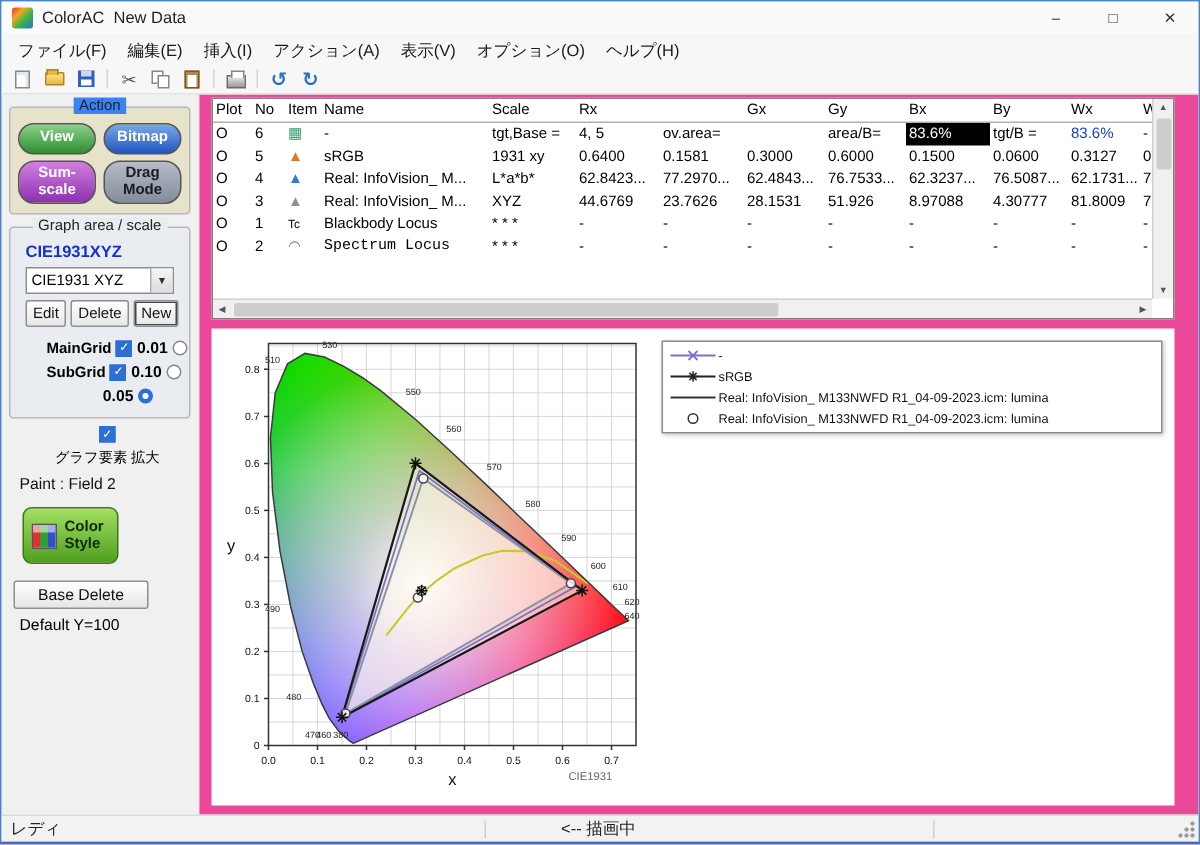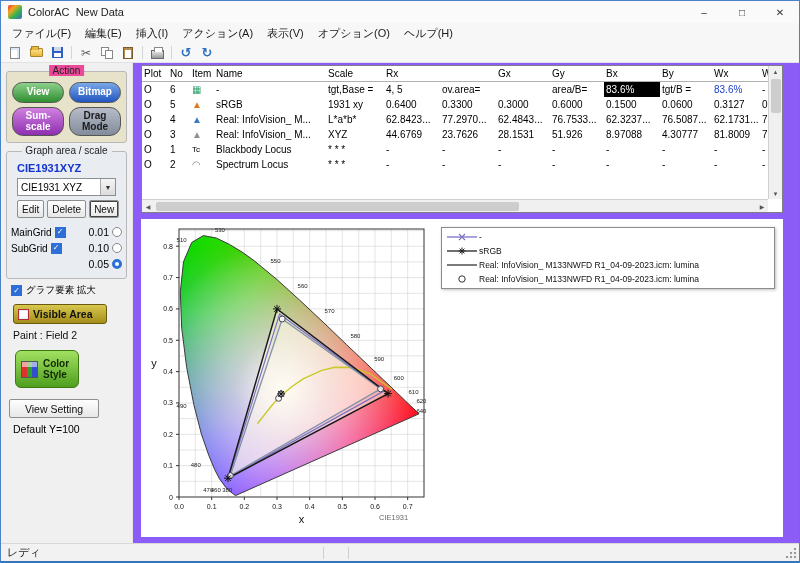--- a/index.html
+++ b/index.html
@@ -31,28 +31,28 @@
   .i-copy span{position:absolute;width:8px;height:9px;background:#fff;border:1px solid #888;}
   .i-copy span:first-child{left:0;top:0;}
   .i-copy span:last-child{left:4px;top:3px;}
   .i-paste{width:10px;height:12px;background:#b58a4a;border:1px solid #7a5a26;position:relative;}
   .i-paste::after{content:"";position:absolute;left:1px;top:2px;width:6px;height:8px;background:#fff;}
   .i-print{width:13px;height:9px;background:linear-gradient(#e8e8e8,#9a9a9a);border:1px solid #6a6a6a;position:relative;margin-top:3px;}
   .i-print::before{content:"";position:absolute;left:2px;top:-4px;width:7px;height:4px;background:#fff;border:1px solid #888;border-bottom:none;}
   
   .appbody{flex:1;display:flex;position:relative;overflow:hidden;}
   .sidebar{flex:0 0 132px;width:132px;background:#f0f0f0;font-size:10.5px;position:relative;overflow:hidden;border-right:1px solid #e4e4e4;}
-  .main{flex:1;position:relative;background:#8b5cf6;overflow:hidden;}
+  .main{flex:1;position:relative;background:#ec4899;overflow:hidden;}
   
   .groupbox{position:relative;border:1px solid #b8b8b8;border-radius:3px;margin:8px 5px 0 5px;padding:10px 4px 6px 4px;}
   .gtitle{position:absolute;top:-7px;left:50%;transform:translateX(-50%);padding:0 4px;font-size:10px;color:#222;white-space:nowrap;}
   .gb-insert{background:#f0f0f0;}
   .gb-insert .gtitle{background:#f0f0f0;}
   .gb-action{background:#e7e3cb;}
-  .gb-action .gtitle{background:#ec4899;}
+  .gb-action .gtitle{background:#3b82f6;}
   .gb-graph{background:#e9ecf1;padding-top:8px;}
   .gb-graph .gtitle{background:#e9ecf1;}
   
   .ii-grid{display:grid;grid-template-columns:58px 44px;gap:3px 6px;justify-content:center;}
   .btn{background:linear-gradient(#fefefe,#e7e7e7);border:1px solid #8e8e8e;border-radius:2px;font-size:10.5px;height:20px;color:#111;font-family:inherit;}
   .btn.rgbw{font-weight:bold;color:#1133cc;box-shadow:inset 1px 1px 0 #fff;}
   
   .act-grid{display:grid;grid-template-columns:52px 52px;gap:4px 5px;justify-content:center;}
   .pill{border-radius:11px;border:1px solid #555;color:#fff;font-weight:bold;font-size:10px;line-height:1.05;white-space:pre-line;font-family:inherit;}
   .pill.view{height:21px;background:linear-gradient(#8cd08c,#2f8f2f);}
@@ -60,31 +60,31 @@
   .pill.summary{height:29px;background:linear-gradient(#d080e0,#8f2fb0);}
   .pill.drag{height:29px;background:linear-gradient(#b6bcc8,#828c9c);color:#1a1a1a;}
   
   .cie-label{font-weight:bold;color:#1133cc;font-size:11px;margin:2px 0 4px 6px;}
   .select{display:flex;height:18px;background:#fff;border:1px solid #8e8e8e;margin:0 6px 4px 6px;align-items:center;}
   .selval{flex:1;font-size:10px;padding-left:3px;white-space:nowrap;overflow:hidden;}
   .selarrow{flex:0 0 15px;height:100%;background:linear-gradient(#f5f5f5,#dcdcdc);border-left:1px solid #aaa;font-size:7px;display:flex;align-items:center;justify-content:center;color:#333;}
   .gbtnrow{display:flex;gap:3px;margin:0 6px 6px 6px;}
   .btn.sm{height:18px;font-size:10px;padding:0 4px;flex:1;}
   .btn.focus{box-shadow:inset 0 0 0 1px #444;}
-  .chkrow{display:flex;align-items:center;height:16px;margin:0 0;gap:3px;}
+  .chkrow{display:flex;align-items:center;height:16px;margin:0 20px;gap:3px;font-weight:bold;}
   .chkrow.end{justify-content:flex-end;}
   .chklbl{font-size:10px;}
   .chkval{font-size:10.5px;margin-left:auto;}
   .chkrow.end .chkval{margin-left:0;}
   .cb{width:11px;height:11px;border:1px solid #888;background:#fff;display:inline-flex;align-items:center;justify-content:center;flex:0 0 11px;}
   .cb.on{background:#2d6fd6;border-color:#2d6fd6;}
   .cb.on::after{content:"✓";color:#fff;font-size:8px;line-height:1;}
   .rad{width:10px;height:10px;border:1px solid #888;border-radius:50%;background:#fff;flex:0 0 10px;}
   .rad.on{border:3px solid #2d6fd6;}
-  .zoomrow{display:flex;align-items:center;gap:4px;margin:5px 0 0 10px;font-size:9.5px;}
+  .zoomrow{display:flex;align-items:center;gap:4px;margin:5px 0 0 10px;font-size:9.5px;flex-direction:column;}
   .va-btn{display:flex;align-items:center;gap:4px;margin:7px 0 0 12px;width:94px;height:20px;border:1px solid #6a5a10;border-radius:3px;background:linear-gradient(#d8c84e,#a58e1a);font-weight:bold;font-size:10.5px;color:#111;font-family:inherit;padding:0 4px;}
   .va-icon{width:11px;height:11px;background:#fff;border:1px solid #b03030;box-shadow:inset 0 0 0 1px #e8e8ff;}
   .paint{font-size:10.5px;margin:5px 0 0 12px;color:#111;}
   .cs-btn{display:flex;align-items:center;gap:5px;margin:9px 0 0 14px;width:64px;height:38px;border:1px solid #3a7a10;border-radius:6px;background:linear-gradient(#a2e062,#4f9f1f);font-family:inherit;padding:0 5px;}
   .cs-icon{width:17px;height:17px;border:1px solid #555;background:
     linear-gradient(90deg,#e03030 33%,#30a030 33% 66%,#3050d0 66%),#fff;box-shadow:inset 0 5px 0 rgba(255,255,255,.55);}
   .cs-txt{font-weight:bold;font-size:10px;line-height:1.1;white-space:pre-line;color:#102a00;text-align:left;}
   .btn.base{width:90px;margin:11px 0 0 8px;height:19px;}
   .defy{font-size:10.5px;margin:5px 0 0 12px;}
   
@@ -235,34 +235,30 @@
           <span class="chkval">0.05</span>
           <span class="rad on"></span>
         </div>
       </div>
 
       <div class="zoomrow">
         <span class="cb on"></span>
         <span>グラフ要素 拡大</span>
       </div>
 
-      <button class="va-btn">
-        <span class="va-icon"></span>
-        <span>Visible Area</span>
-      </button>
 
       <div class="paint">Paint : Field 2</div>
 
       <button class="cs-btn">
         <span class="cs-icon"></span>
         <span class="cs-txt">Color
 Style</span>
       </button>
 
-      <button class="btn base">View Setting</button>
+      <button class="btn base">Base Delete</button>
 
       <div class="defy">Default Y=100</div>
     </div>
 
     <div class="main">
 
       <div class="tablewrap">
         <div class="grid" id="grid">
             <div class="trow thead">
               <div class="tcell" style="width: 26px;">Plot</div>
@@ -294,21 +290,21 @@
               <div class="tcell blue" style="width: 48px;">83.6%</div>
               <div class="tcell" style="width: 30px;">-</div>
             </div>
             <div class="trow">
               <div class="tcell" style="width: 26px;">O</div>
               <div class="tcell" style="width: 22px;">5</div>
               <div class="tcell" style="width: 24px; color: rgb(224, 120, 32);">▲</div>
               <div class="tcell" style="width: 112px;">sRGB</div>
               <div class="tcell" style="width: 58px;">1931 xy</div>
               <div class="tcell" style="width: 56px;">0.6400</div>
-              <div class="tcell" style="width: 56px;">0.3300</div>
+              <div class="tcell" style="width: 56px;">0.1581</div>
               <div class="tcell" style="width: 54px;">0.3000</div>
               <div class="tcell" style="width: 54px;">0.6000</div>
               <div class="tcell" style="width: 56px;">0.1500</div>
               <div class="tcell" style="width: 52px;">0.0600</div>
               <div class="tcell" style="width: 48px;">0.3127</div>
               <div class="tcell" style="width: 30px;">0...</div>
             </div>
             <div class="trow">
               <div class="tcell" style="width: 26px;">O</div>
               <div class="tcell" style="width: 22px;">4</div>
@@ -351,21 +347,21 @@
               <div class="tcell" style="width: 54px;">-</div>
               <div class="tcell" style="width: 56px;">-</div>
               <div class="tcell" style="width: 52px;">-</div>
               <div class="tcell" style="width: 48px;">-</div>
               <div class="tcell" style="width: 30px;">-</div>
             </div>
             <div class="trow">
               <div class="tcell" style="width: 26px;">O</div>
               <div class="tcell" style="width: 22px;">2</div>
               <div class="tcell" style="width: 24px; color: rgb(119, 119, 119);">◠</div>
-              <div class="tcell" style="width: 112px;">Spectrum Locus</div>
+              <div class="tcell" style="width: 112px; font-family: Liberation Mono, monospace;">Spectrum Locus</div>
               <div class="tcell" style="width: 58px;">* * *</div>
               <div class="tcell" style="width: 56px;">-</div>
               <div class="tcell" style="width: 56px;">-</div>
               <div class="tcell" style="width: 54px;">-</div>
               <div class="tcell" style="width: 54px;">-</div>
               <div class="tcell" style="width: 56px;">-</div>
               <div class="tcell" style="width: 52px;">-</div>
               <div class="tcell" style="width: 48px;">-</div>
               <div class="tcell" style="width: 30px;">-</div>
             </div>
@@ -555,17 +551,18 @@
             </div>
           </div>
       </div>
 
     </div>
   </div>
 
   <div class="statusbar">
     <span class="sb1">レディ</span>
     <span class="sbdiv"></span>
+    <span class="sb2">&lt;-- 描画中</span>
     <span class="sbdiv"></span>
     <span class="sbgrip"></span>
   </div>
 
 </div>
 
 </body></html>

